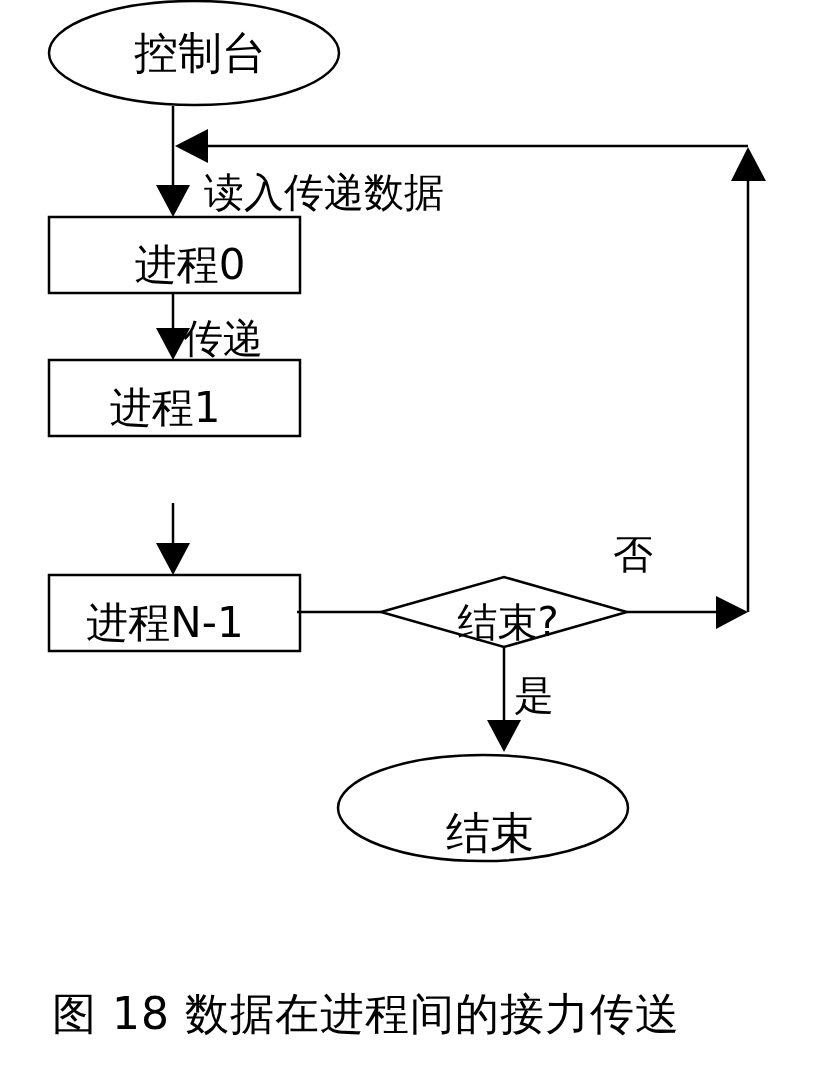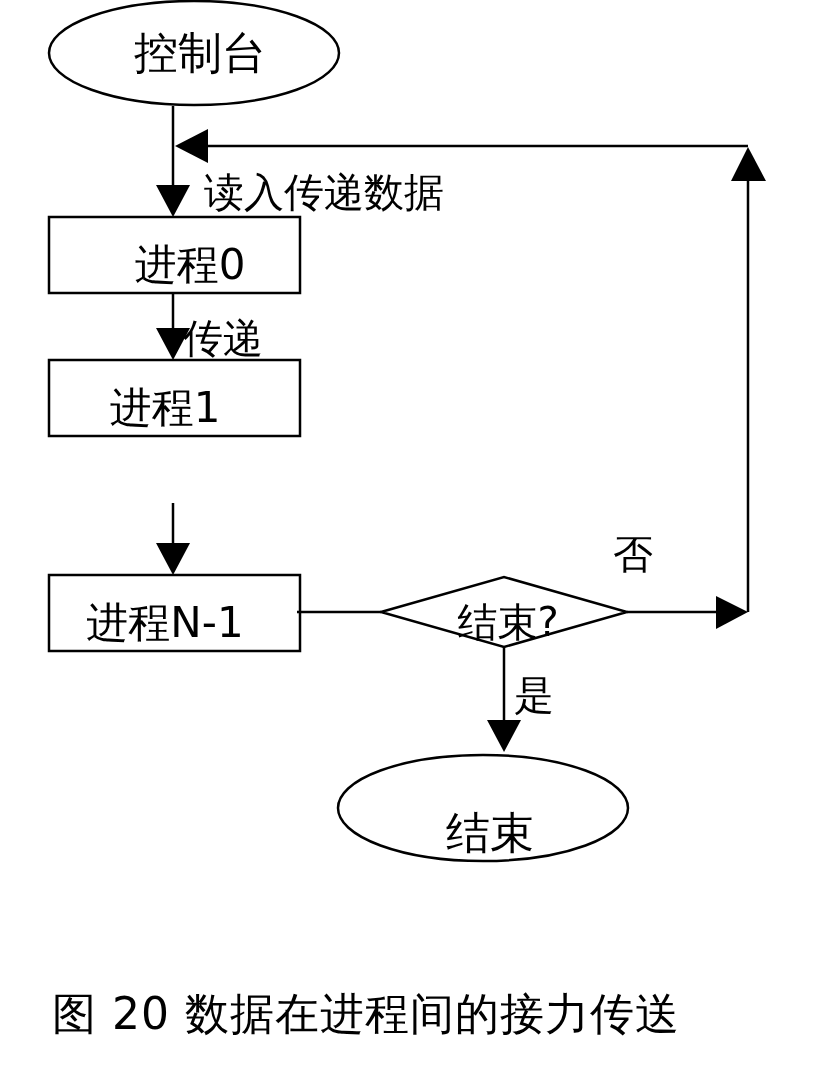--- a/index.html
+++ b/index.html
@@ -67,13 +67,13 @@
   <line x1="504" y1="647" x2="504" y2="722" stroke="#000" stroke-width="2.5"></line>
   <polygon points="487,720 521,720 504,752" fill="#000"></polygon>
   <text x="514" y="709" font-size="40" class="node-text">是</text>
 
   <g>
     <ellipse cx="483" cy="808" rx="145" ry="53" fill="#fff" stroke="#000" stroke-width="2.5"></ellipse>
     <text x="490" y="848" text-anchor="middle" font-size="44" class="node-text">结束</text>
   </g>
 </svg>
 
-<div class="caption">图  20 数据在进程间的接力传送</div>
+<div class="caption">图  18 数据在进程间的接力传送</div>
 
 </body></html>

